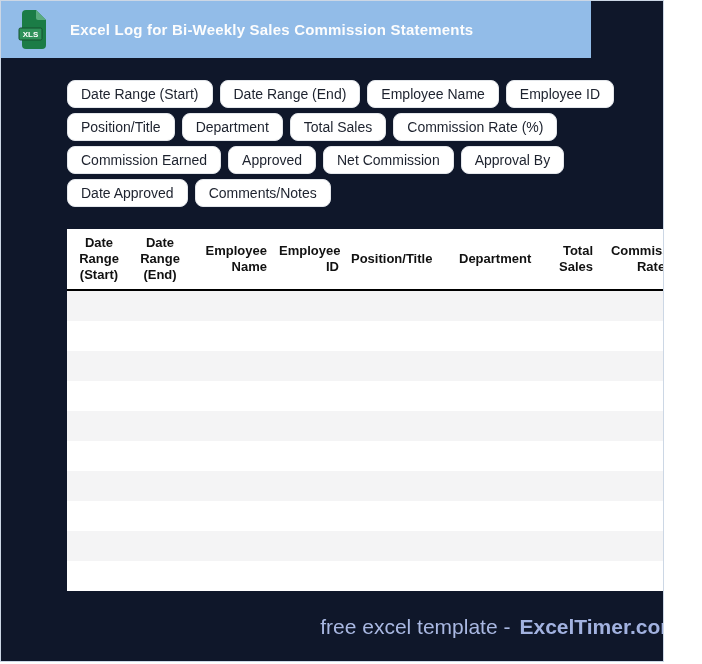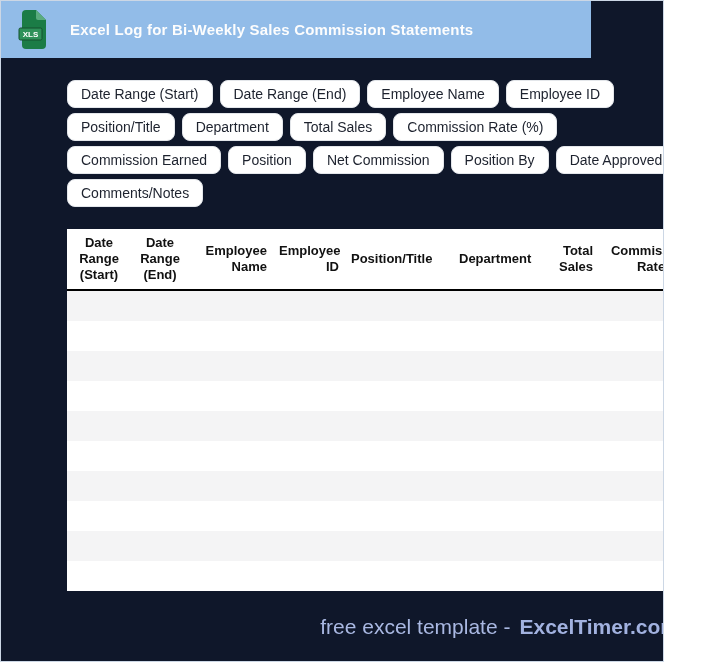--- a/index.html
+++ b/index.html
@@ -122,23 +122,23 @@
   <div class="chips">
     <button class="chip">Date Range (Start)</button>
     <button class="chip">Date Range (End)</button>
     <button class="chip">Employee Name</button>
     <button class="chip">Employee ID</button>
     <button class="chip">Position/Title</button>
     <button class="chip">Department</button>
     <button class="chip">Total Sales</button>
     <button class="chip">Commission Rate (%)</button>
     <button class="chip">Commission Earned</button>
-    <button class="chip">Position</button>
+    <button class="chip">Approved</button>
     <button class="chip">Net Commission</button>
-    <button class="chip">Position By</button>
+    <button class="chip">Approval By</button>
     <button class="chip">Date Approved</button>
     <button class="chip">Comments/Notes</button>
   </div>
 
   <div class="card">
     <table class="sheet">
       <thead>
         <tr>
           <th class="c1 al-c">Date Range (Start)</th>
           <th class="c2 al-c">Date Range (End)</th>

